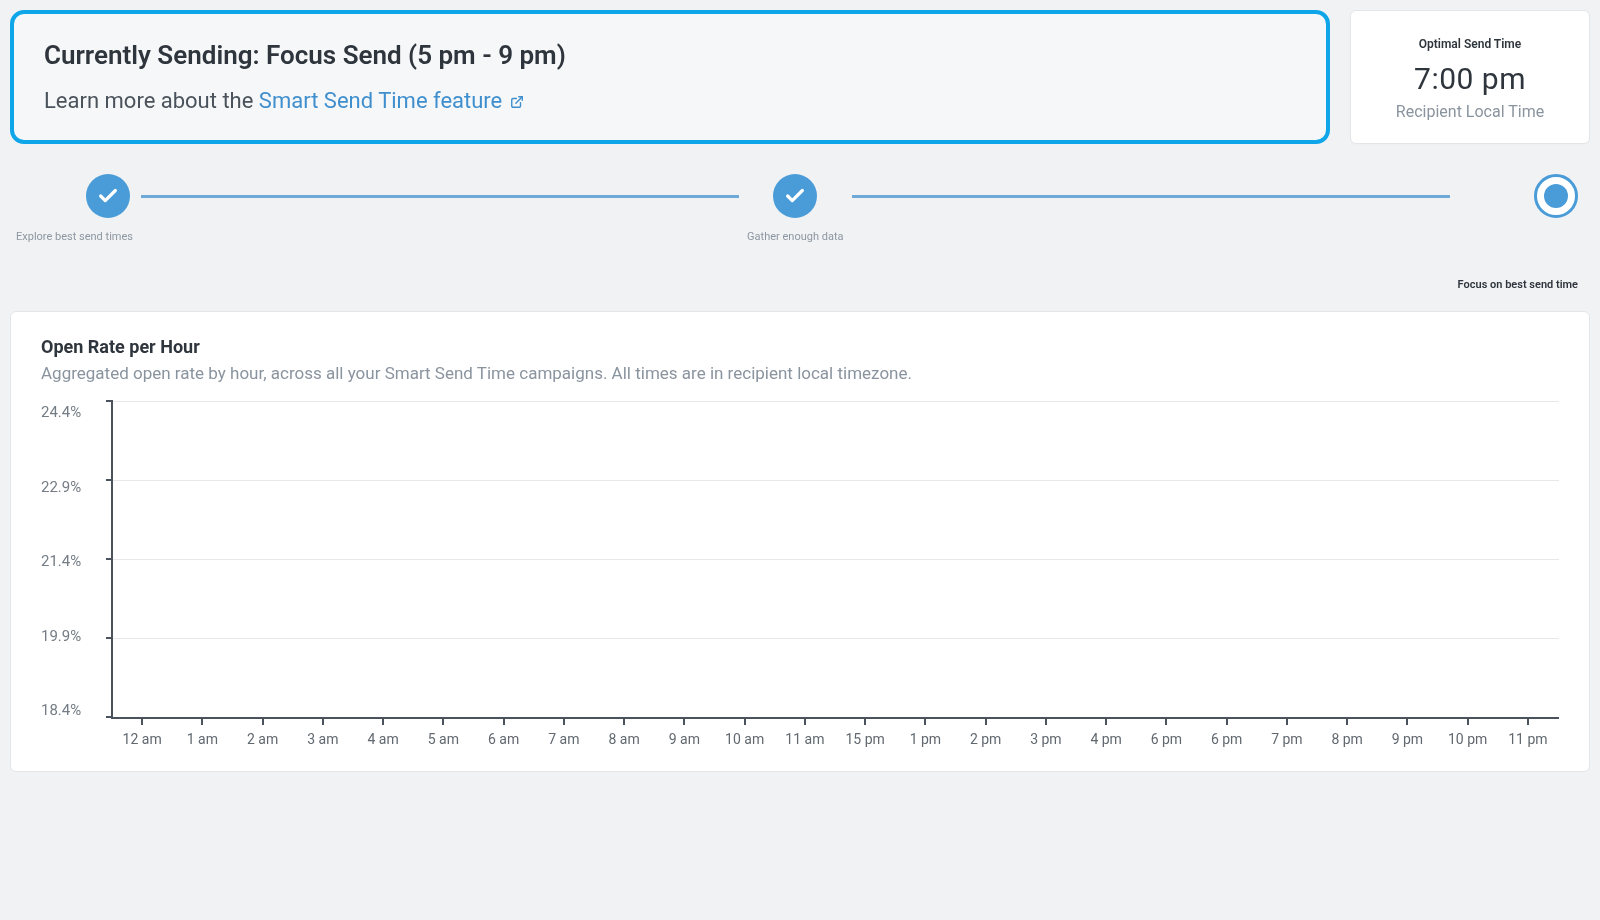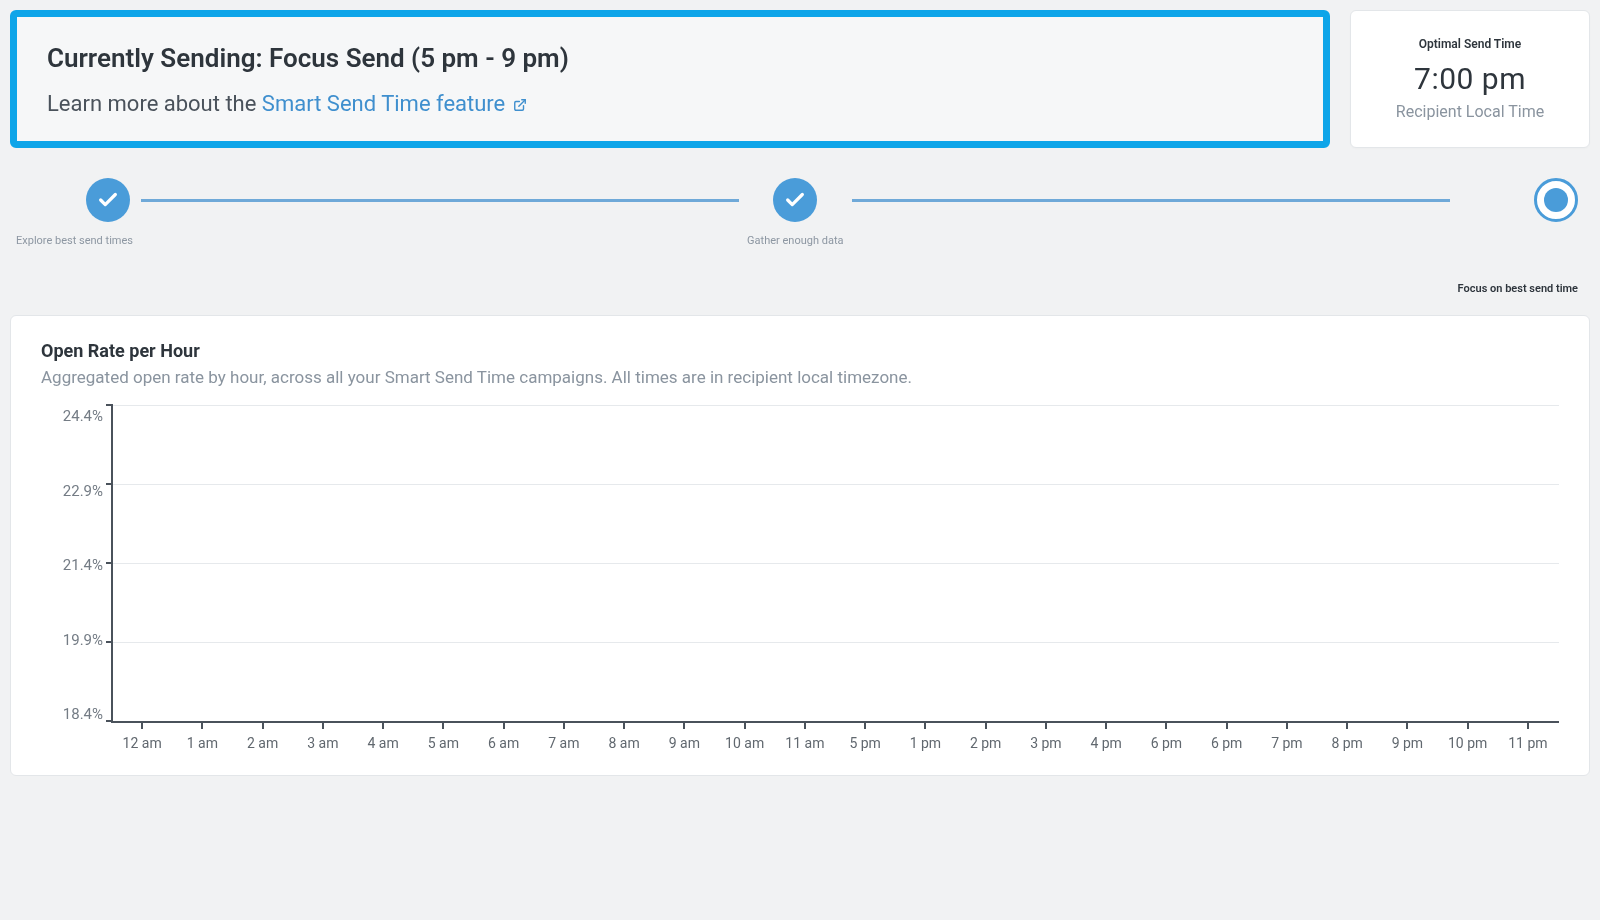--- a/index.html
+++ b/index.html
@@ -11,22 +11,22 @@
     width: 1600px;
   }
   .top-row {
     display: flex;
     gap: 20px;
     align-items: stretch;
   }
   .info-card {
     flex: 1;
     background: #f6f7f8;
-    border: 7px solid #0ea5e9;
-    border-radius: 6px;
+    border: 4px solid #0ea5e9;
+    border-radius: 14px;
     padding: 26px 18px 24px 30px;
   }
   .info-card h1 {
     font-size: 26px;
     font-weight: 600;
     color: #2e353c;
     margin-bottom: 18px;
   }
   .info-card p.body {
     font-size: 17px;
@@ -148,21 +148,21 @@
   }
 
   .plot-wrap {
     display: flex;
     align-items: stretch;
   }
   .y-axis {
     display: flex;
     flex-direction: column;
     justify-content: space-between;
-    align-items: flex-end;
+    align-items: flex-start;
     width: 62px;
     font-size: 15px;
     color: #747c85;
     padding-top: 2px;
     height: 318px;
   }
   .plot {
     flex: 1;
     position: relative;
     height: 318px;
@@ -461,21 +461,21 @@
       <div class="x-tick">2 am</div>
       <div class="x-tick">3 am</div>
       <div class="x-tick">4 am</div>
       <div class="x-tick">5 am</div>
       <div class="x-tick">6 am</div>
       <div class="x-tick">7 am</div>
       <div class="x-tick">8 am</div>
       <div class="x-tick">9 am</div>
       <div class="x-tick">10 am</div>
       <div class="x-tick">11 am</div>
-      <div class="x-tick">5 pm</div>
+      <div class="x-tick">15 pm</div>
       <div class="x-tick">1 pm</div>
       <div class="x-tick">2 pm</div>
       <div class="x-tick">3 pm</div>
       <div class="x-tick">4 pm</div>
       <div class="x-tick">6 pm</div>
       <div class="x-tick">6 pm</div>
       <div class="x-tick">7 pm</div>
       <div class="x-tick">8 pm</div>
       <div class="x-tick">9 pm</div>
       <div class="x-tick">10 pm</div>

